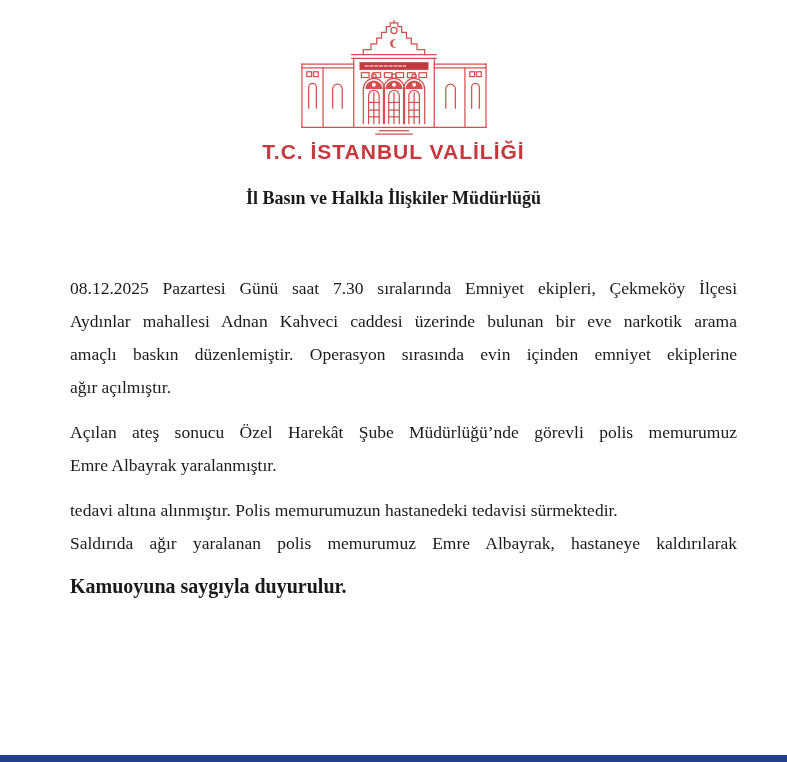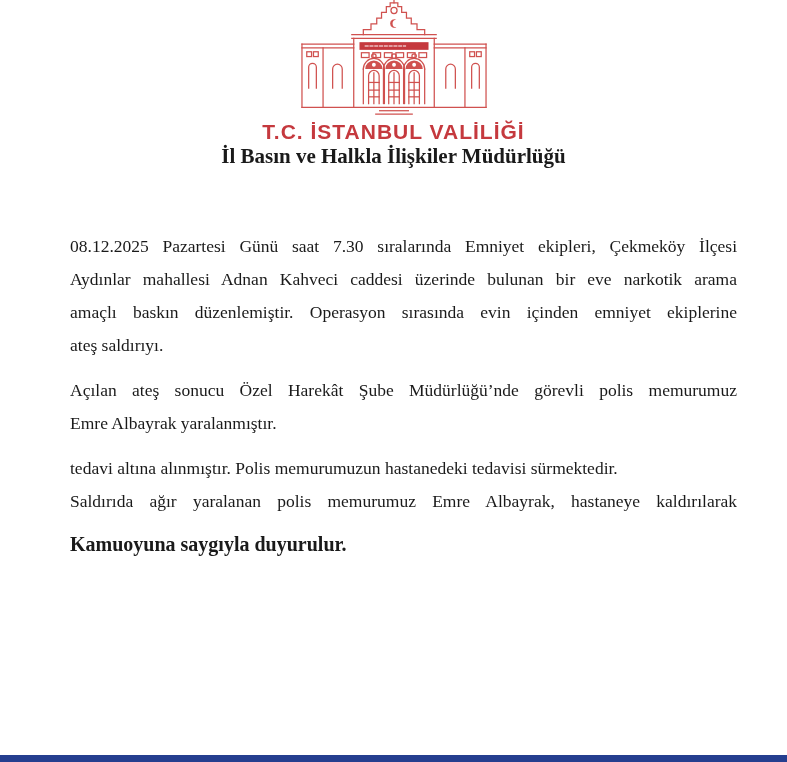--- a/index.html
+++ b/index.html
@@ -12,38 +12,39 @@
   html,body{background:#ffffff;}
   .page{
     position:relative;
     width:787px;height:762px;
     background:#ffffff;
     overflow:hidden;
     font-family:"Liberation Serif", serif;
     color:var(--text);
   }
   .logo-block{
-    padding-top:0;
+    padding-top:20px;
     display:flex;flex-direction:column;align-items:center;
   }
   .logo-caption{
     margin-top:4px;
     font-family:"Liberation Sans", sans-serif;
     font-weight:bold;
     font-size:21px;
     letter-spacing:1px;
     color:var(--logo-red);
     line-height:24px;
   }
   .doc-header{
     text-align:center;
     font-weight:bold;
   }
   .doc-department{
-    font-size:21px;
+    margin-top:22px;
+    font-size:18px;
     line-height:24px;
   }
   .doc-title{
     margin-top:15px;
     font-size:20px;
     line-height:24px;
   }
   .doc-body{
     margin-top:62px;
     padding:0 50px;
@@ -173,21 +174,21 @@
   <div class="doc-header">
     <div class="doc-department">İl Basın ve Halkla İlişkiler Müdürlüğü</div>
   </div>
 
   <div class="doc-body">
 
     <div class="para">
         <div class="line">08.12.2025 Pazartesi Günü saat 7.30 sıralarında Emniyet ekipleri, Çekmeköy İlçesi</div>
         <div class="line">Aydınlar mahallesi Adnan Kahveci caddesi üzerinde bulunan bir eve narkotik arama</div>
         <div class="line">amaçlı baskın düzenlemiştir. Operasyon sırasında evin içinden emniyet ekiplerine</div>
-        <div class="line last">ateş saldırıyı.</div>
+        <div class="line last">ağır açılmıştır.</div>
       </div>
       <div class="para">
         <div class="line">Açılan ateş sonucu Özel Harekât Şube Müdürlüğü’nde görevli polis memurumuz</div>
         <div class="line last">Emre Albayrak yaralanmıştır.</div>
       </div>
       <div class="para">
         <div class="line last">tedavi altına alınmıştır. Polis memurumuzun hastanedeki tedavisi sürmektedir.</div>
         <div class="line">Saldırıda ağır yaralanan polis memurumuz Emre Albayrak, hastaneye kaldırılarak</div>
       </div>
       <div class="closing">Kamuoyuna saygıyla duyurulur.</div>

